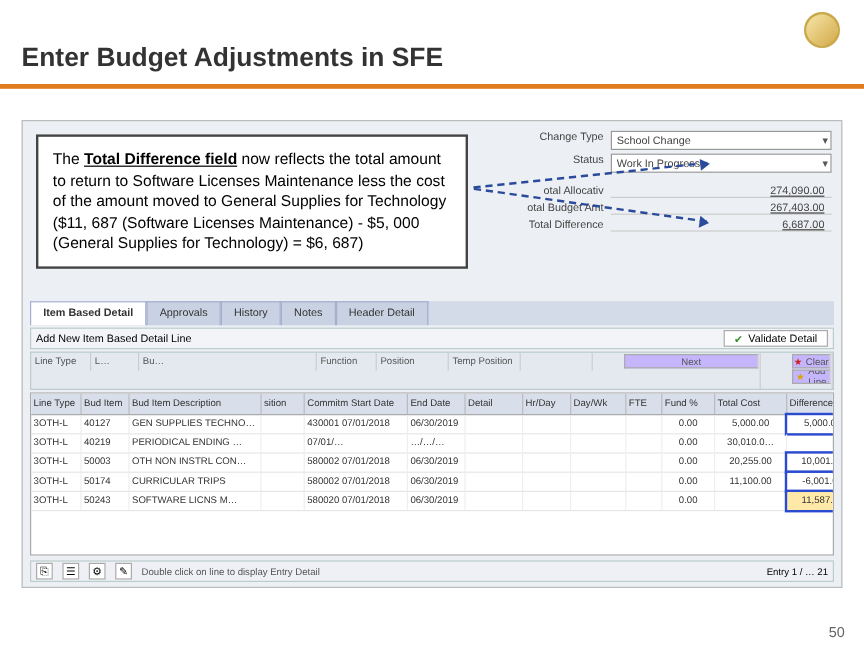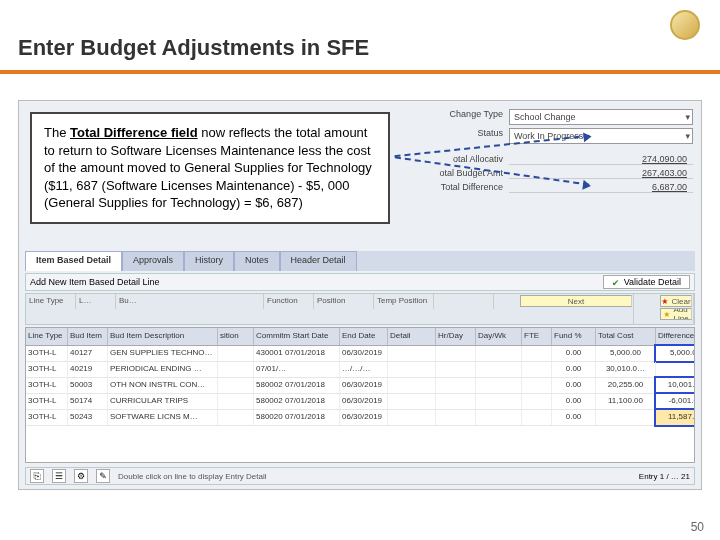--- a/index.html
+++ b/index.html
@@ -30,21 +30,21 @@
   
   .subrow { position:absolute; top: 172px; left:6px; right:6px; height: 18px; background:#f2f4f8; display:flex; align-items:center; font-size:9px; padding:0 4px; border:1px solid #bcc; }
   .subrow .left { flex:1; }
   .subrow .btn { background:#fff; border:1px solid #aaa; padding:1px 8px; margin-left:4px; display:flex; align-items:center; gap:3px; }
   .icn { width:9px; height:9px; display:inline-block; }
   .icn.check::before{content:"✔"; color:#3a8f2a; font-size:9px;}
   
   .filters { position:absolute; top: 192px; left:6px; right:6px; height:32px; background:#e4e9f0; border:1px solid #bcc; font-size:8px; display:grid; grid-template-columns: 50px 40px 1fr 50px 60px 60px 60px 80px 60px 60px; }
   .filters div { border-right:1px solid #ccc; padding:2px 3px; color:#555; overflow:hidden; }
   .filters .btncol { grid-column: 8 / 10; grid-row:1/3; display:flex; flex-direction:column; gap:1px; padding:1px; }
-  .minibtn { background:#fef9c3; border:1px solid #aaa; height:12px; display:flex; align-items:center; justify-content:center; gap:3px; font-size:8px;margin-left:25px; }
+  .minibtn { background:#c4b5fd; border:1px solid #aaa; height:12px; display:flex; align-items:center; justify-content:center; gap:3px; font-size:8px;margin-left:25px; }
   .minibtn .starY::before{content:"★"; color:#d8a400; font-size:8px;}
   .minibtn .starR::before{content:"★"; color:#c22; font-size:8px;}
   
   .table { position:absolute; top:226px; left:6px; right:6px; bottom:26px; background:#fff; border:1px solid #aaa; font-size:8px; color:#333; overflow:hidden; }
   .thead, .trow { display:grid; grid-template-columns: 42px 40px 110px 36px 86px 48px 48px 40px 46px 30px 44px 60px 60px; }
   .thead { background:#d8deea; border-bottom:1px solid #aaa; height:18px; }
   .thead div { padding:3px 2px; border-right:1px solid #bbb; overflow:hidden; white-space:nowrap; text-overflow:ellipsis; }
   .trow { height:16px; border-bottom:1px solid #e6e6e6; }
   .trow div { padding:2px 2px; border-right:1px solid #eee; overflow:hidden; white-space:nowrap; text-overflow:ellipsis; }
   .trow .r { text-align:center; }

